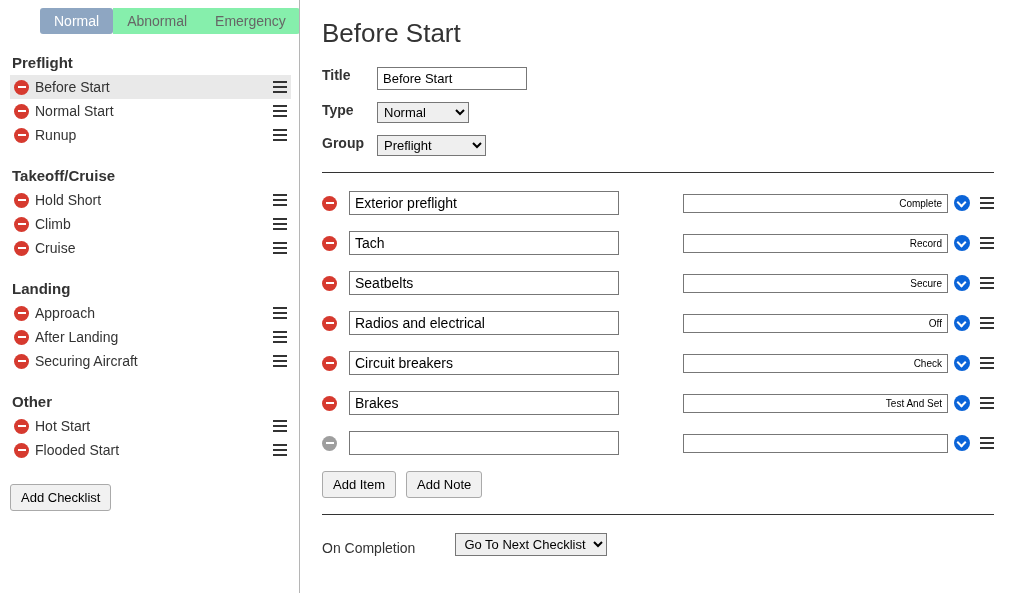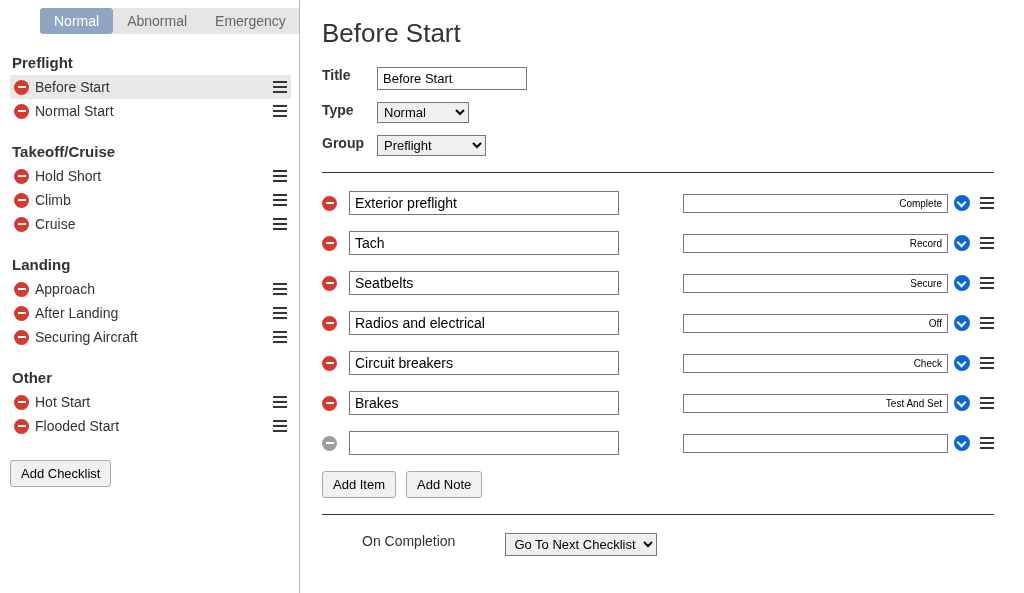--- a/index.html
+++ b/index.html
@@ -21,21 +21,21 @@
     overflow-y: auto;
   }
   .tabs {
     display: flex;
     margin: 0 0 14px 30px;
   }
   .tab {
     padding: 5px 14px;
     font-size: 14px;
     color: #666;
-    background: #e5e5e5;
+    background: #86efac;
     border: none;
     cursor: pointer;
   }
   .tab.active {
     background: #8ea6c2;
     color: #fff;
     border-radius: 3px;
   }
   .tab:last-child { border-radius: 0 3px 3px 0; }
   .group-header {
@@ -153,25 +153,24 @@
     left: 4px; top: 4px;
     width: 5px; height: 5px;
     border-right: 2px solid #fff;
     border-bottom: 2px solid #fff;
     transform: rotate(45deg);
   }
   .btn-row { display: flex; gap: 10px; }
   .btn-row .std-btn { margin-top: 0; text-align: center; }
   .completion-row {
     display: flex;
-    align-items: flex-start;
-    gap: 50px;
+    align-items: flex-end;
+    gap: 40px;
     margin-top: 8px;
     font-size: 14px;
-    margin-left: 40px;
   }
   .completion-row select {
     border: 1px solid #777;
     font-size: 13px;
     padding: 2px 4px;
   }
 </style>
 </head>
 <body>
 
@@ -188,20 +187,29 @@
         <span class="label">Before Start</span>
         <span class="drag-icon">
           <span></span>
           <span></span>
           <span></span>
         </span>
       </div>
       <div class="list-row">
         <span class="minus-icon"></span>
         <span class="label">Normal Start</span>
+        <span class="drag-icon">
+          <span></span>
+          <span></span>
+          <span></span>
+        </span>
+      </div>
+      <div class="list-row">
+        <span class="minus-icon"></span>
+        <span class="label">Runup</span>
         <span class="drag-icon">
           <span></span>
           <span></span>
           <span></span>
         </span>
       </div>
       <div style="height: 14px;"></div>
       <div class="group-header">Takeoff/Cruise</div>
       <div class="list-row">
         <span class="minus-icon"></span>

